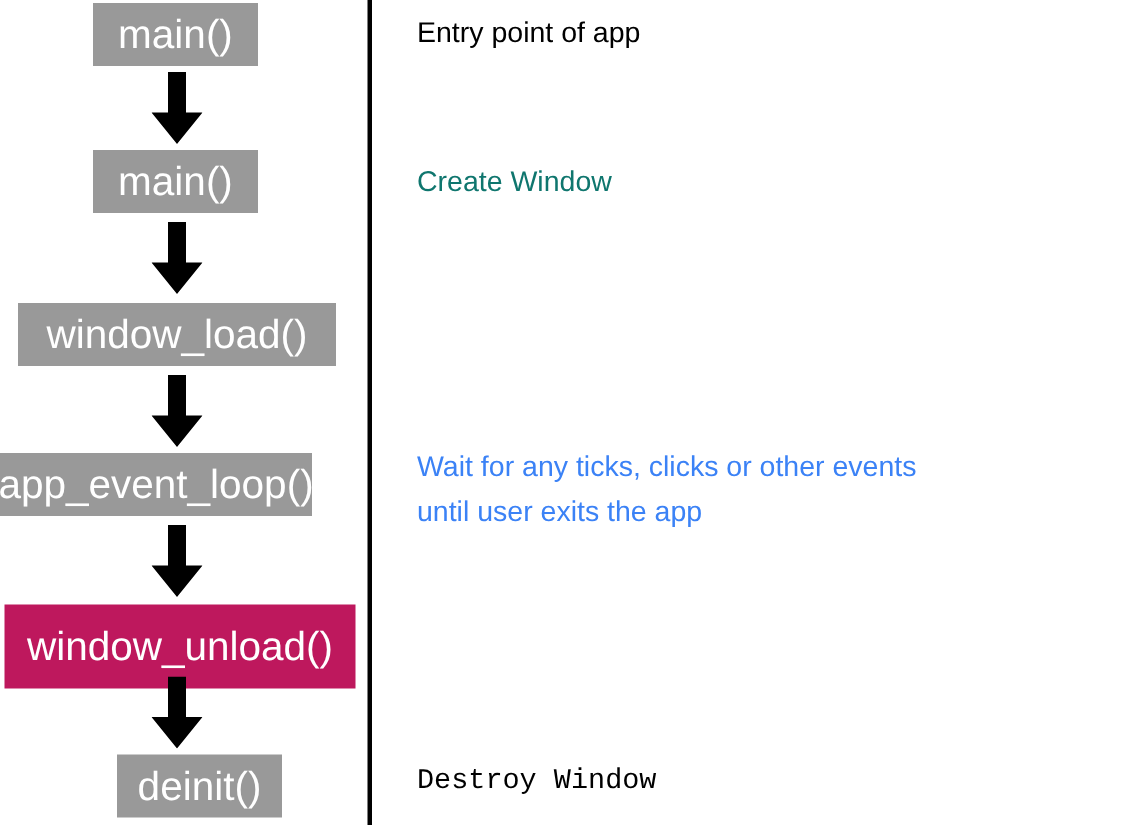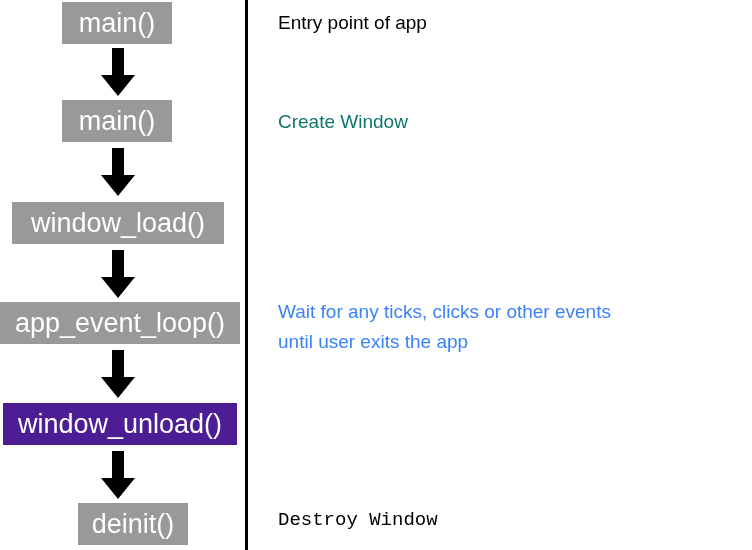--- a/index.html
+++ b/index.html
@@ -93,25 +93,25 @@
     </div>
 
     <div class="flow-box" style="left: 62px; top: 100px; width: 110px; height: 42px; background: rgb(153, 153, 153); color: rgb(255, 255, 255);">
       <span>main()</span>
     </div>
 
     <div class="flow-box" style="left: 12px; top: 202px; width: 212px; height: 42px; background: rgb(153, 153, 153); color: rgb(255, 255, 255); justify-content: center;">
       <span>window_load()</span>
     </div>
 
-    <div class="flow-box" style="left: 0px; top: 302px; width: 240px; height: 42px; background: rgb(153, 153, 153); color: rgb(255, 255, 255);">
+    <div class="flow-box" style="left: 0px; top: 302px; width: 208px; height: 42px; background: rgb(153, 153, 153); color: rgb(255, 255, 255);">
       <span>app_event_loop()</span>
     </div>
 
-    <div class="flow-box" style="left: 3px; top: 403px; width: 234px; height: 42px; background: #4c1d95; color: rgb(255, 255, 255);">
+    <div class="flow-box" style="left: 3px; top: 403px; width: 234px; height: 56px; background: #be185d; color: rgb(255, 255, 255);">
       <span>window_unload()</span>
     </div>
 
     <div class="flow-box" style="left: 62px; top: 503px; width: 110px; height: 42px; background: rgb(153, 153, 153); color: rgb(255, 255, 255); margin-left: 16px;">
       <span>deinit()</span>
     </div>
 
     <div class="flow-arrow" style="left: 101px; top: 48px; height: 48px;">
       <svg viewBox="0 0 34 48" preserveAspectRatio="none" aria-hidden="true" style="height: 48px;">
         <path d="M11 0 H23 V27 H34 L17 48 L0 27 H11 Z" fill="#000000"></path>

